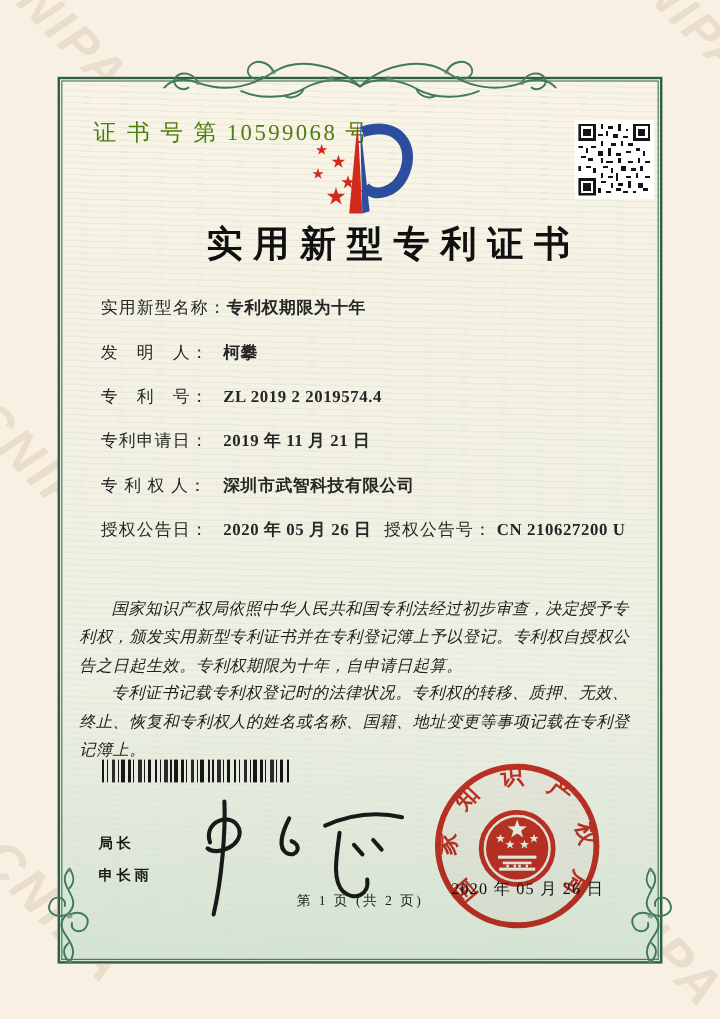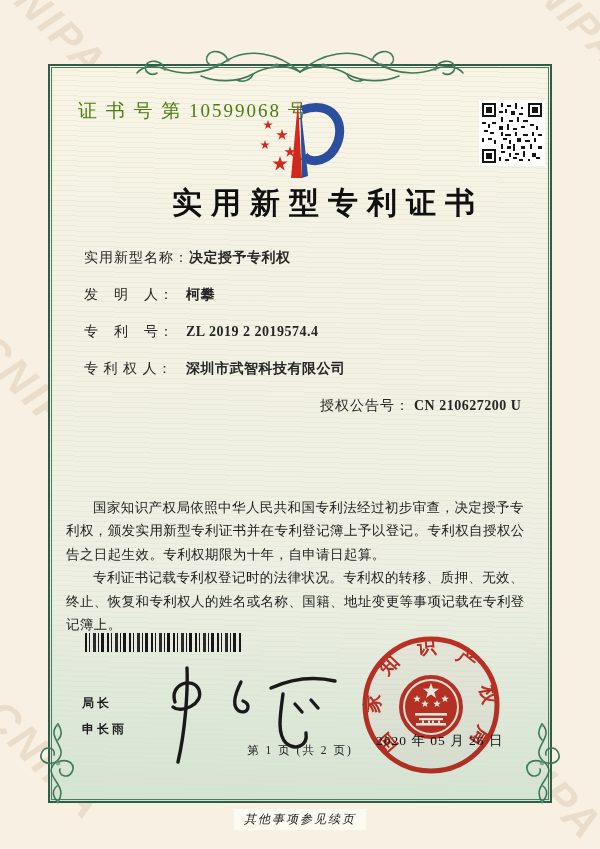--- a/index.html
+++ b/index.html
@@ -35,21 +35,21 @@
   .fields{position:absolute;left:84px;top:247px;width:444px;z-index:3;font-size:14px;color:#262626;}
   .frow{position:relative;margin-bottom:15px;line-height:22px;min-height:22px;}
   .frow .lab{display:inline-block;min-width:102px;letter-spacing:1px;vertical-align:top;}
   .frow .val{display:inline-block;font-weight:600;letter-spacing:0.5px;vertical-align:top;max-width:330px;}
   .frow.addr{line-height:20px;margin-bottom:8px;}
   .frow.split .pair2{position:absolute;left:236px;top:0;white-space:nowrap;}
   .frow.split .pair2 .lab{min-width:0;margin-right:4px;}
 
   
   .body-text{position:absolute;left:66px;top:496px;width:470px;z-index:3;font-size:13.5px;line-height:1.74;
-             color:#1e1e1e;}
+             font-style:italic;color:#1e1e1e;}
   .body-text p{margin:0;text-indent:2em;letter-spacing:0.4px;}
 
   
   .barcode{position:absolute;left:85px;top:633px;width:157px;height:19px;z-index:3;
     background:repeating-linear-gradient(90deg,
       #161616 0 2px, rgba(0,0,0,0) 2px 4px,
       #161616 4px 5px, rgba(0,0,0,0) 5px 8px,
       #2a2a2a 8px 11px, rgba(0,0,0,0) 11px 13px,
       #161616 13px 14px, rgba(0,0,0,0) 14px 16px,
       #161616 16px 19px, rgba(0,0,0,0) 19px 22px);}
@@ -174,32 +174,38 @@
       M0,17h1v2h-1z M3,17h2v1h-2z M6,18h1v2h-1z M10,17h2v1h-2z M13,18h1v2h-1z M17,17h2v2h-2z M21,18h2v1h-2z M25,17h1v2h-1z
       M9,20h1v2h-1z M12,21h2v1h-2z M15,20h1v3h-1z M19,21h2v1h-2z M23,20h1v2h-1z M27,21h2v1h-2z
       M9,23h2v1h-2z M13,24h1v2h-1z M16,24h2v1h-2z M20,23h1v3h-1z M24,24h2v2h-2z
       M8,26h1v2h-1z M11,27h2v1h-2z M15,26h2v1h-2z M18,27h2v1h-2z M22,27h1v1h-1z M26,26h2v1h-2z"></path>
   </svg>
 
   <div class="title">实用新型专利证书</div>
 
   <div class="fields">
     <div class="frow">
-      <span class="lab">实用新型名称：</span><span class="val">决定授予专利权</span>
+      <span class="lab">实用新型名称：</span><span class="val">专利权期限为十年</span>
     </div>
     <div class="frow">
       <span class="lab">发　明　人：</span><span class="val">柯攀</span>
     </div>
     <div class="frow">
       <span class="lab">专　利　号：</span><span class="val">ZL 2019 2 2019574.4</span>
     </div>
     <div class="frow">
+      <span class="lab">专利申请日：</span><span class="val">2019 年 11 月 21 日</span>
+    </div>
+    <div class="frow">
       <span class="lab">专 利 权 人：</span><span class="val">深圳市武智科技有限公司</span>
     </div>
     <div class="frow split">
+      <span class="pair1">
+        <span class="lab">授权公告日：</span><span class="val">2020 年 05 月 26 日</span>
+      </span>
       <span class="pair2">
         <span class="lab">授权公告号：</span><span class="val">CN 210627200 U</span>
       </span>
     </div>
   </div>
 
   <div class="body-text">
     <p>国家知识产权局依照中华人民共和国专利法经过初步审查，决定授予专利权，颁发实用新型专利证书并在专利登记簿上予以登记。专利权自授权公告之日起生效。专利权期限为十年，自申请日起算。</p>
     <p>专利证书记载专利权登记时的法律状况。专利权的转移、质押、无效、终止、恢复和专利权人的姓名或名称、国籍、地址变更等事项记载在专利登记簿上。</p>
   </div>
@@ -246,15 +252,14 @@
         <rect x="63" y="87.5" width="2" height="2.4"></rect>
           <rect x="69" y="87.5" width="2" height="2.4"></rect>
         <rect x="73" y="87.5" width="2" height="2.4"></rect>
           <rect x="79" y="87.5" width="2" height="2.4"></rect>
       </g>
     </g>
   </svg>
   <div class="seal-date">2020 年 05 月 26 日</div>
 
   <div class="page-indicator">第 1 页 (共 2 页)</div>
-  <div class="cont-note">其他事项参见续页</div>
 
 </div>
 
 </body></html>

